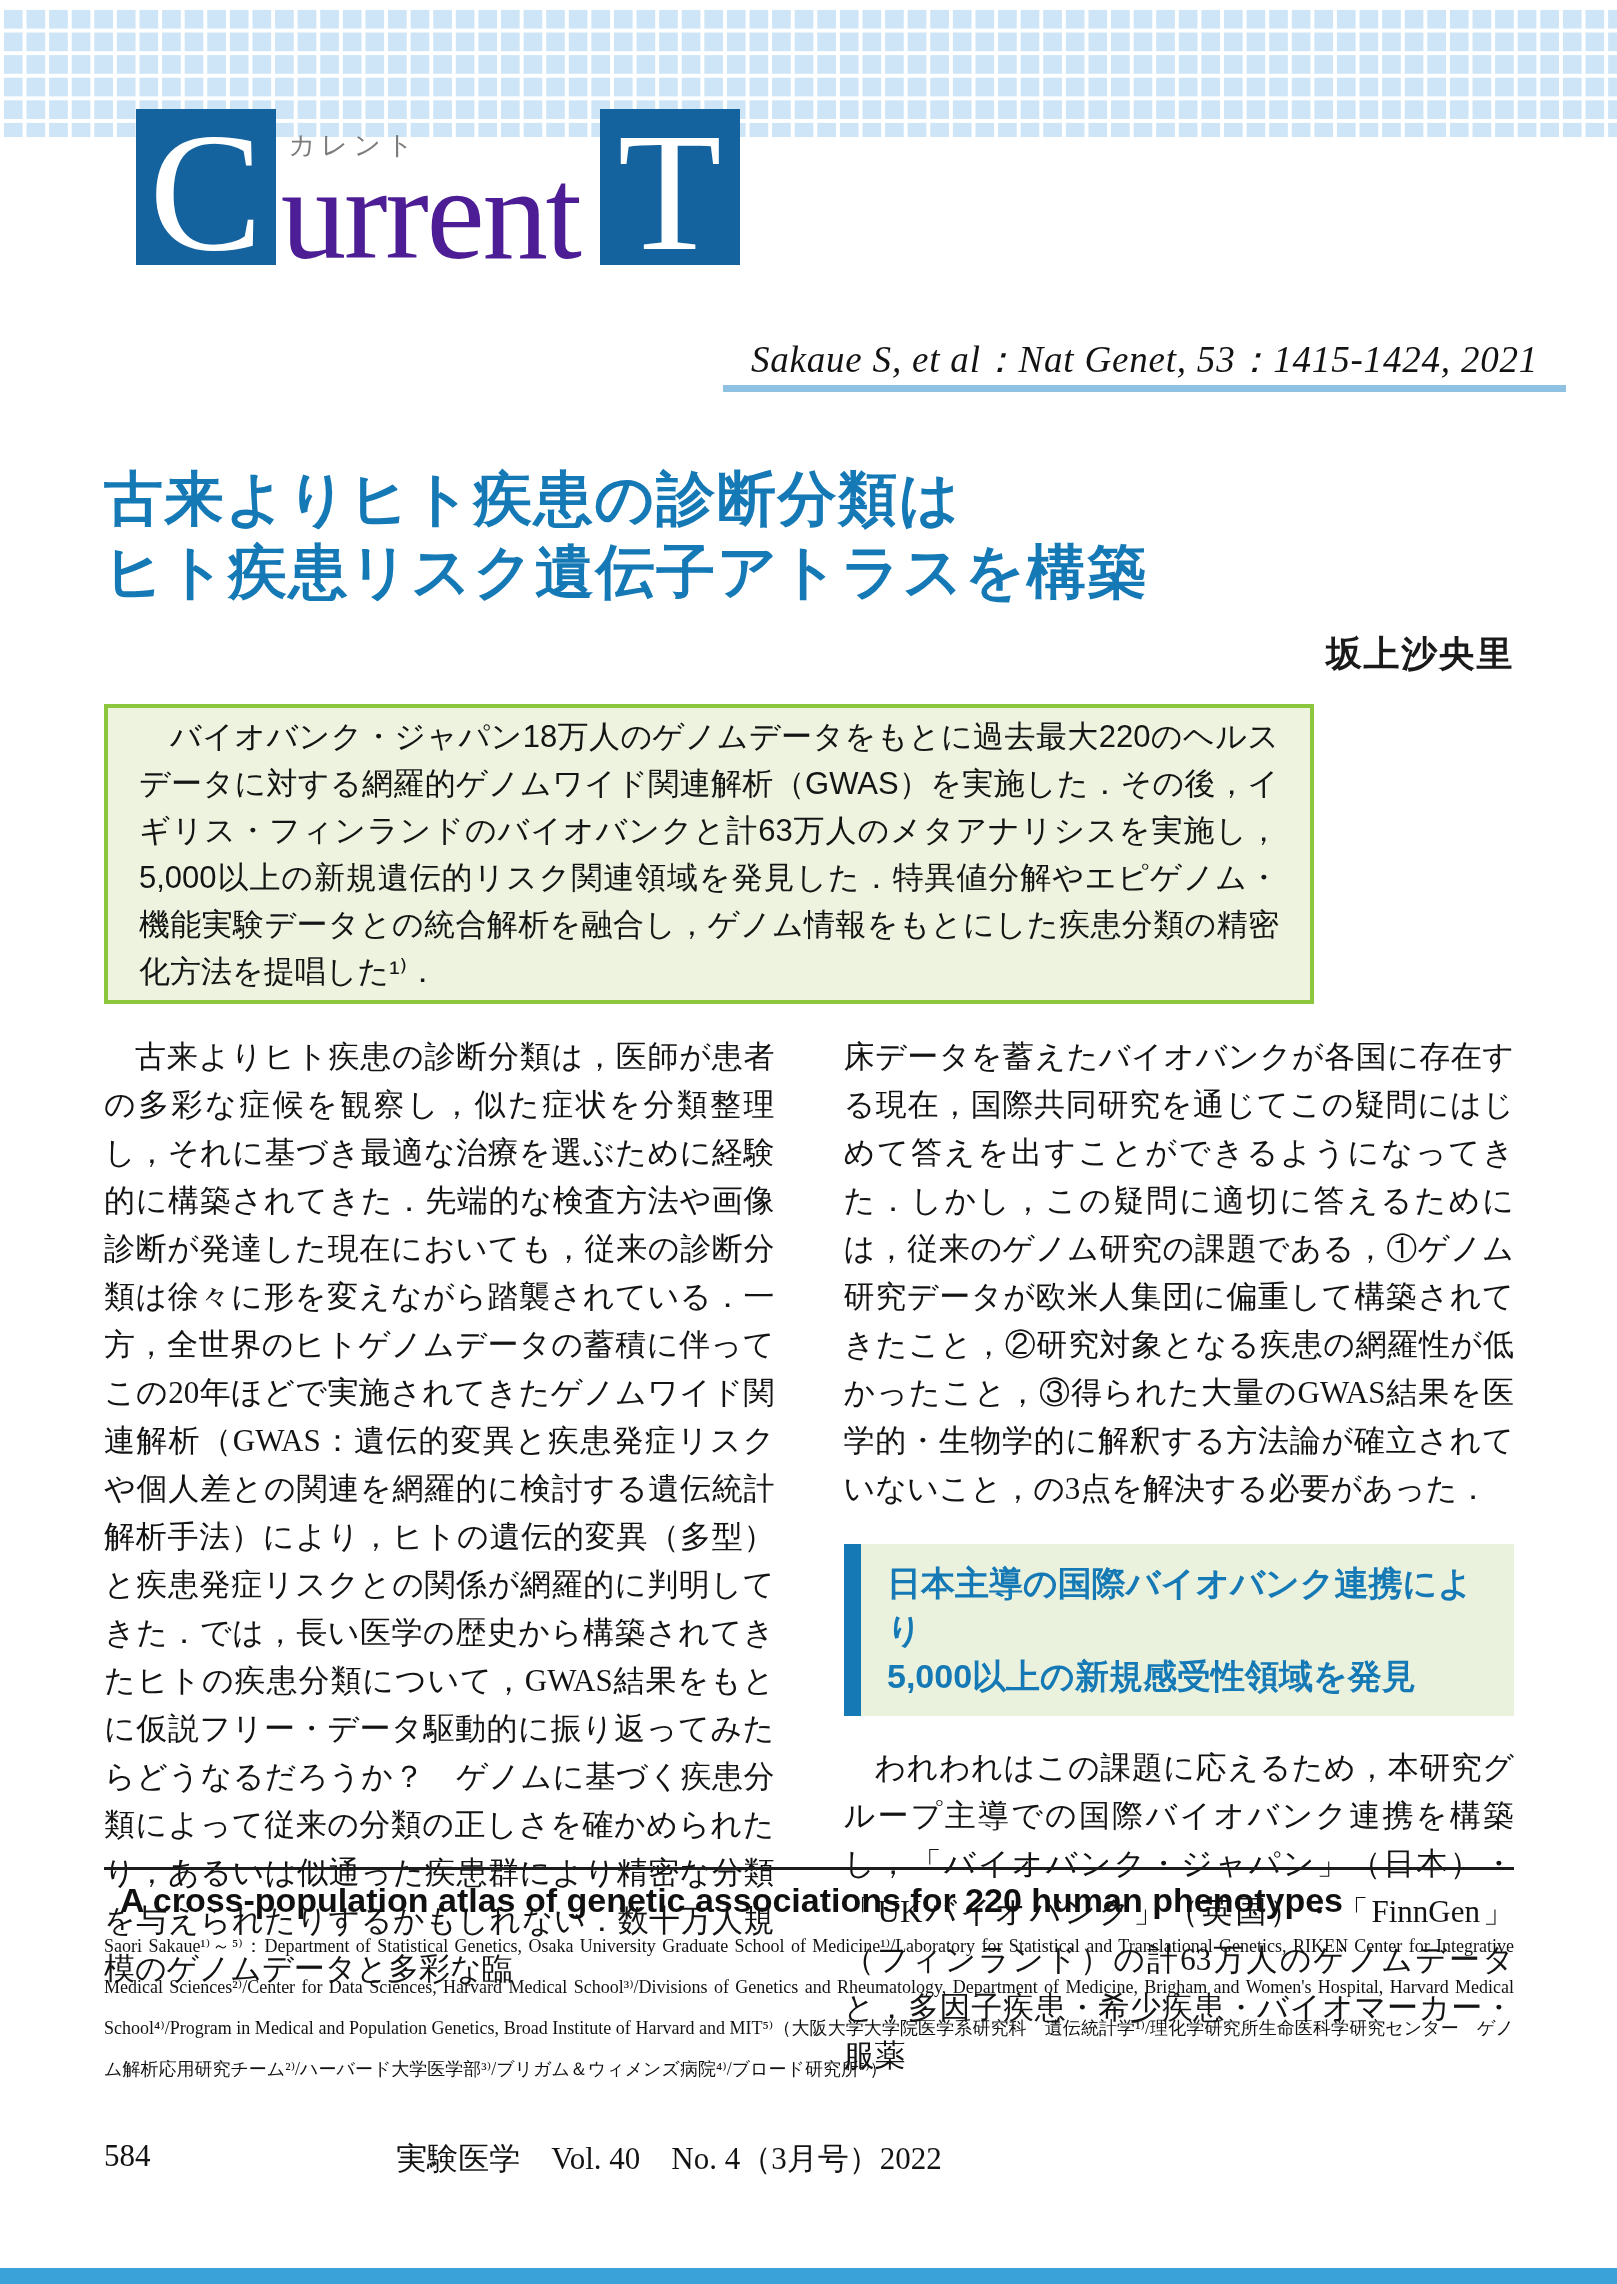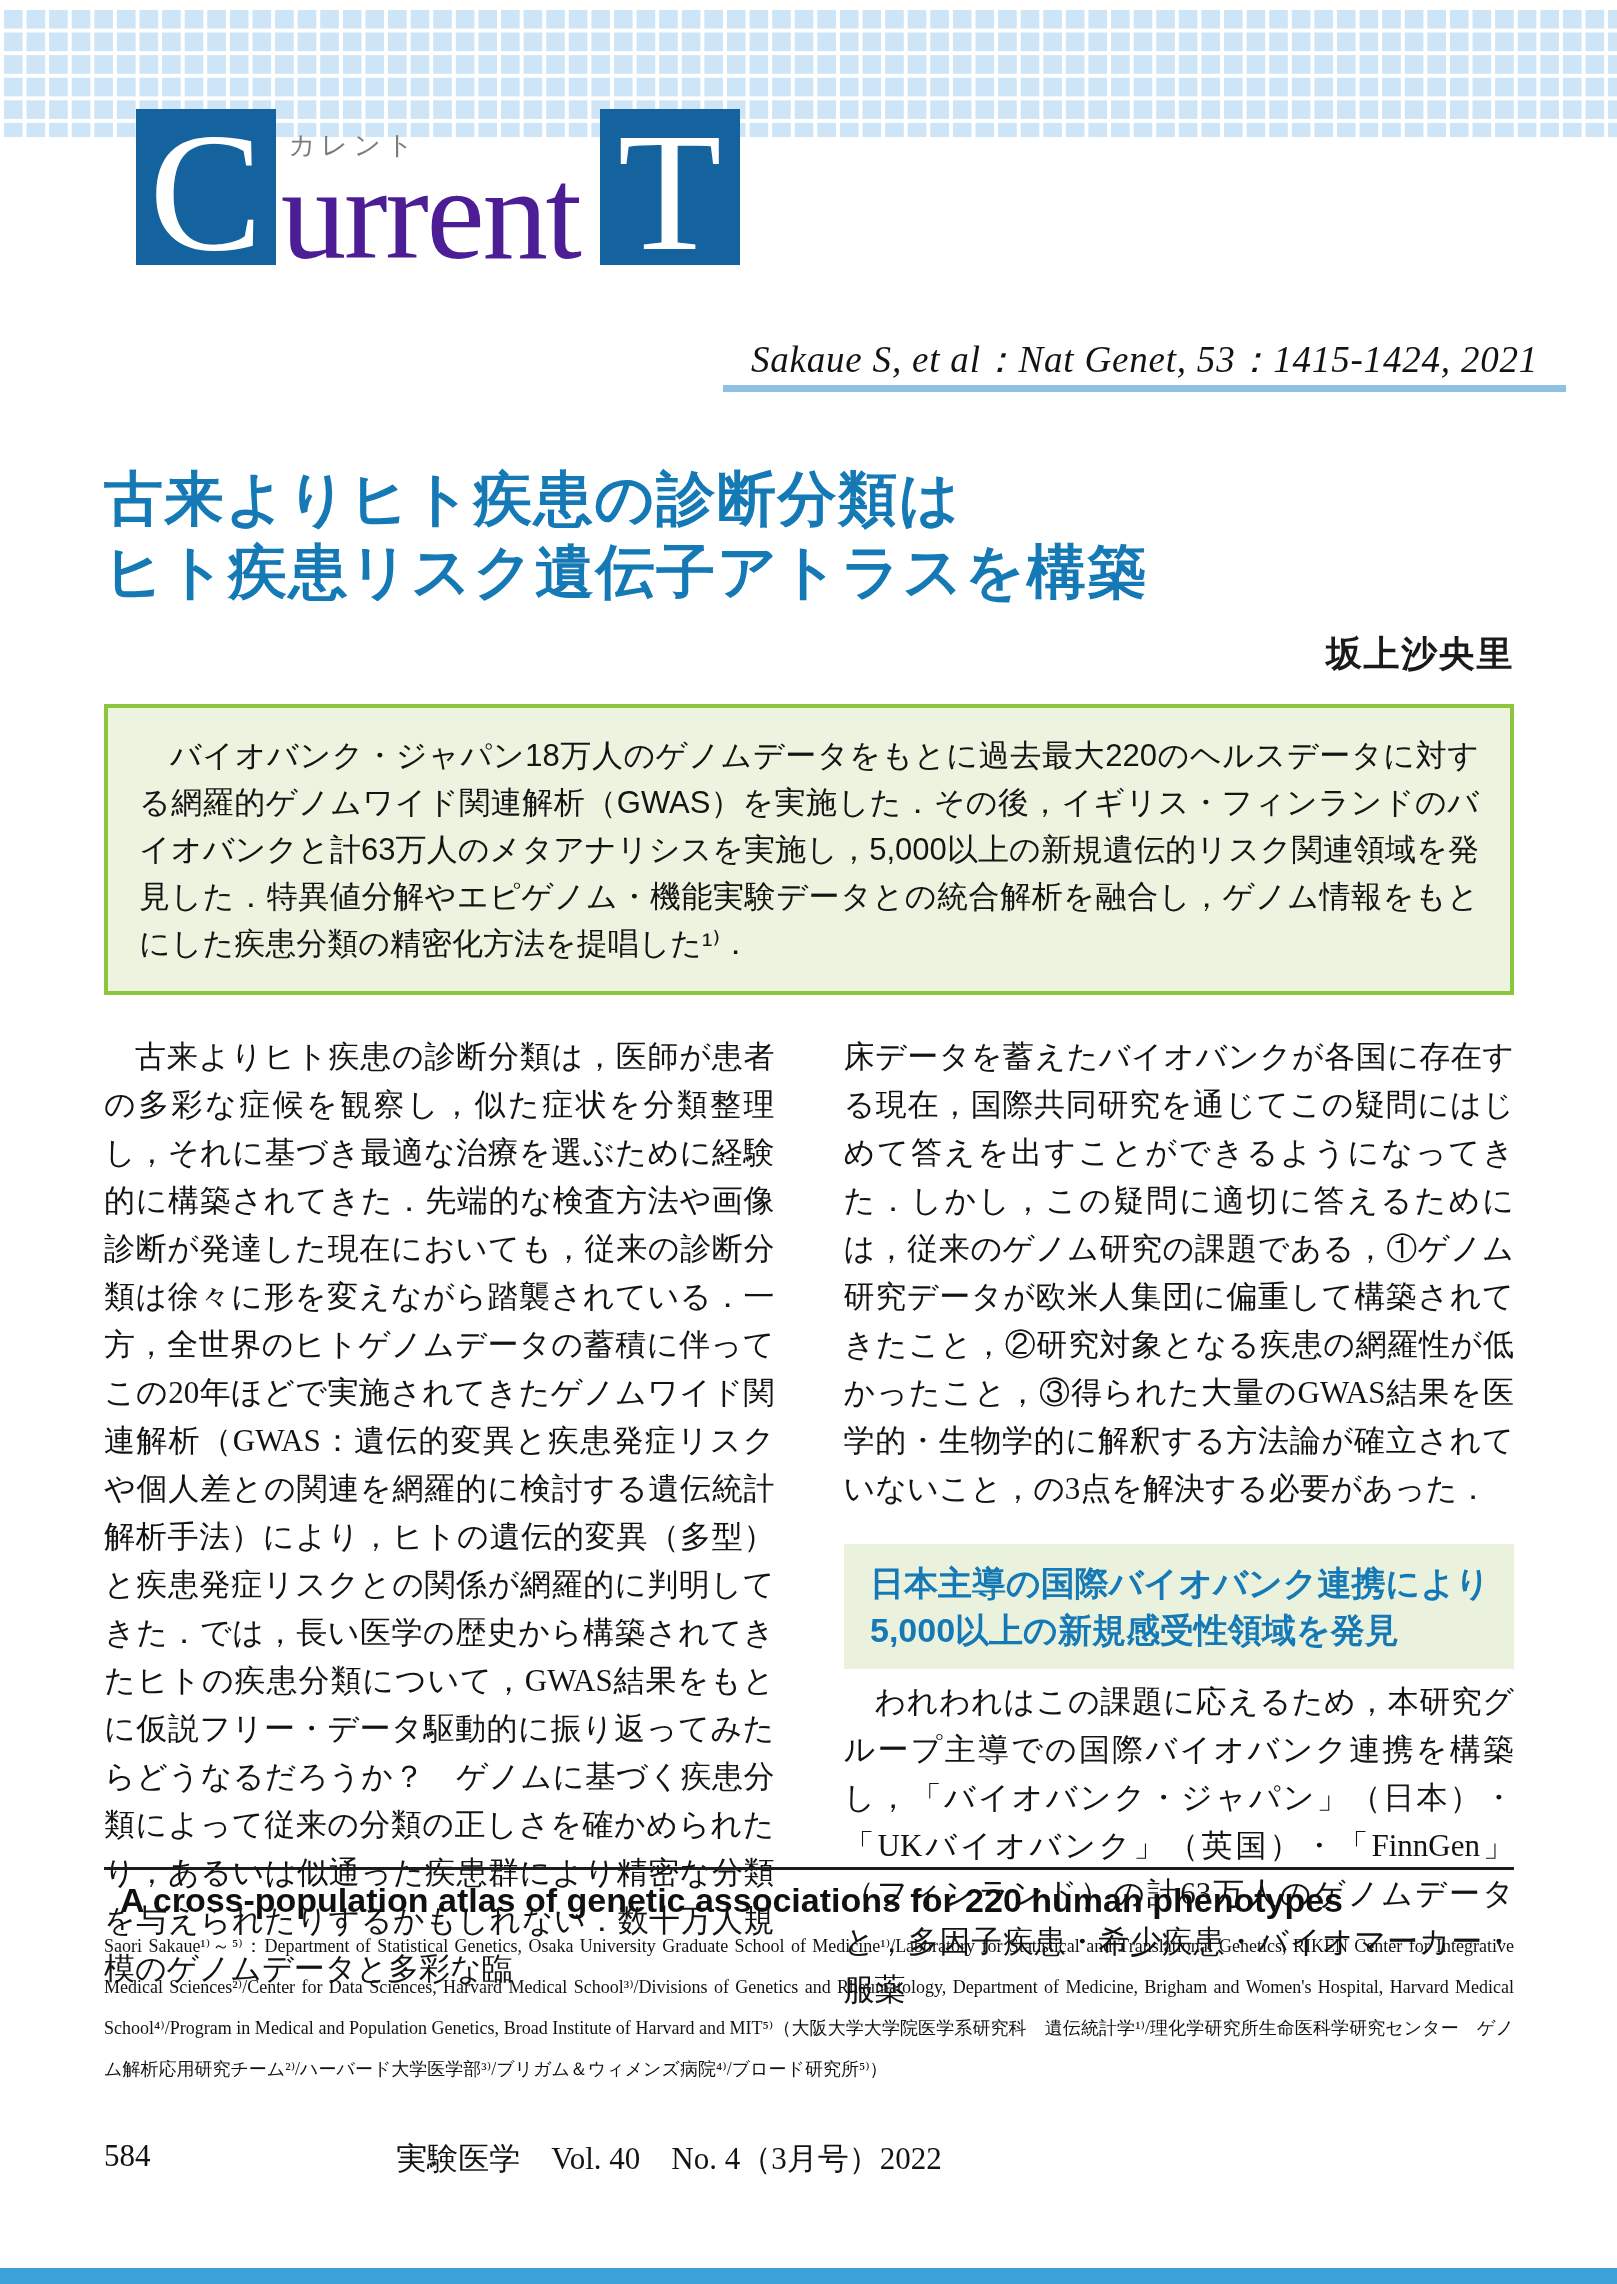--- a/index.html
+++ b/index.html
@@ -49,40 +49,40 @@
     font-size:59px;line-height:1.24;color:#1579b6;letter-spacing:1.6px;
   }
   
   .author{
     position:absolute;top:630px;right:104px;
     font-family:"Liberation Sans","DejaVu Sans",sans-serif;font-weight:700;
     font-size:36px;color:#1a1a1a;letter-spacing:1.6px;
   }
   
   .abstract-box{
-    position:absolute;top:704px;left:104px;width:1410px;box-sizing:border-box;
-    background:#edf3df;border:4.7px solid #8cc63c;padding:24px 31px;
+    position:absolute;top:704px;left:104px;width:1210px;box-sizing:border-box;
+    background:#edf3df;border:4.7px solid #8cc63c;padding:5px 31px;
   }
   .abstract-box p{
     margin:0;font-family:"Liberation Sans","DejaVu Sans",sans-serif;
     font-size:31px;line-height:47px;text-align:justify;text-indent:1em;color:#141414;
   }
   
   .body-cols{
     position:absolute;top:1033px;left:104px;width:1410px;
     display:grid;grid-template-columns:1fr 1fr;column-gap:69px;
   }
   .body-cols p{
     margin:0;font-size:31px;line-height:48px;text-align:justify;color:#131313;
   }
   .indent{text-indent:1em;}
   .noindent{text-indent:0;}
   
   .section-heading{
-    display:flex;align-items:stretch;margin:31px 0 9px 0;flex-direction:column;
+    display:flex;align-items:stretch;margin:31px 0 28px 0;
   }
   .section-heading-bar{flex:none;width:17px;background:#1579b6;}
   .section-heading-box{
     flex:1;background:#eaf1dc;padding:15.6px 7.8px 15.6px 26.5px;
   }
   .section-heading-box div{
     font-family:"Liberation Sans","DejaVu Sans",sans-serif;font-weight:700;
     font-size:34px;line-height:1.38;color:#1579b6;
   }
   

